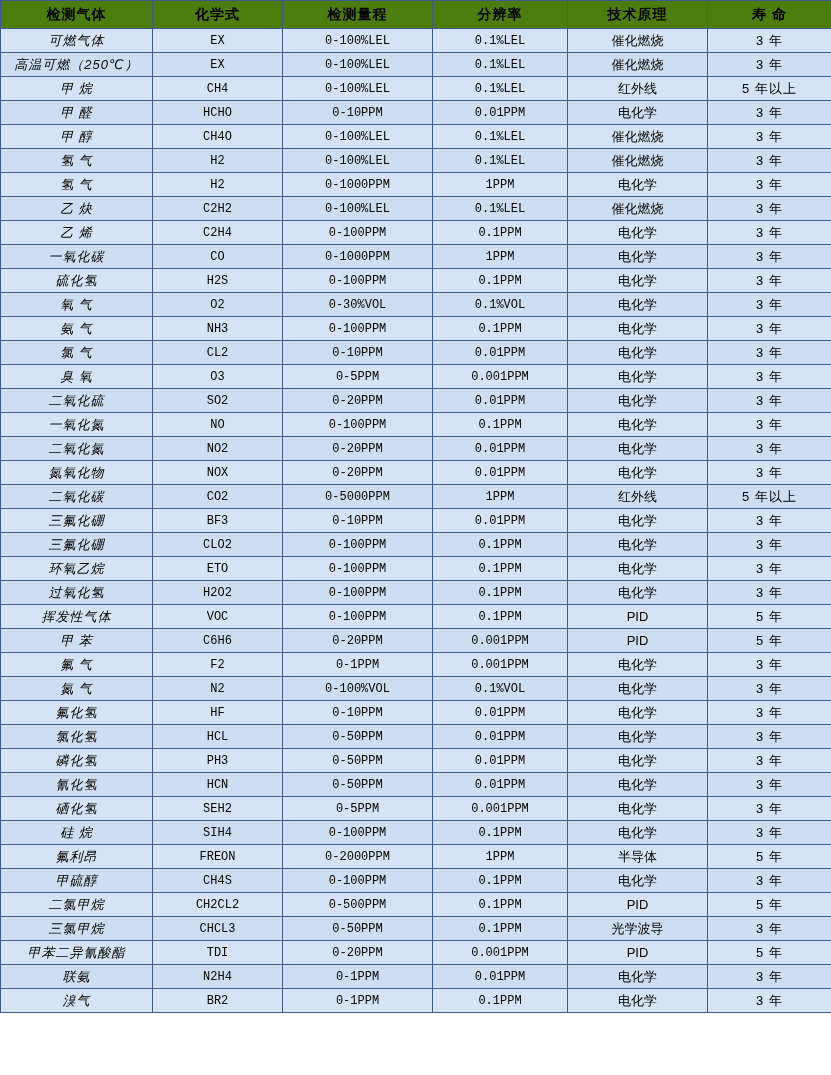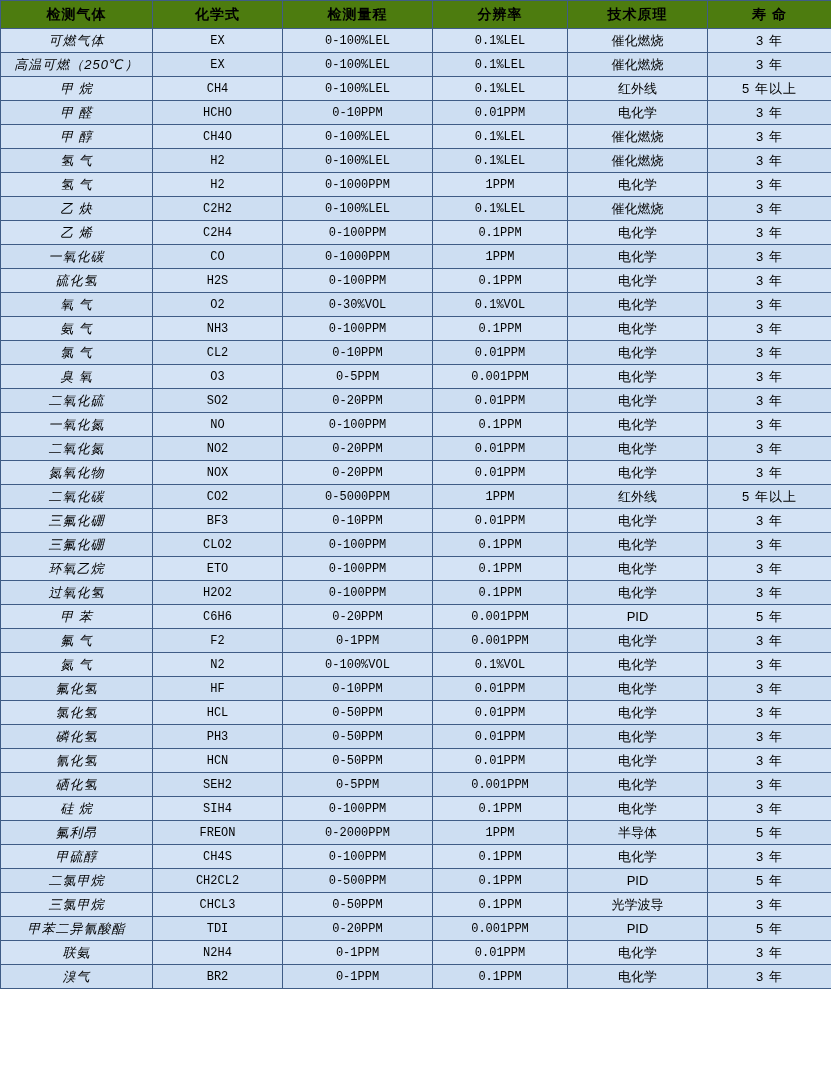--- a/index.html
+++ b/index.html
@@ -273,20 +273,28 @@
       </tr>
       <tr>
         <td>过氧化氢</td>
         <td>H2O2</td>
         <td>0-100PPM</td>
         <td>0.1PPM</td>
         <td>电化学</td>
         <td>3 年</td>
       </tr>
       <tr>
+        <td>挥发性气体</td>
+        <td>VOC</td>
+        <td>0-100PPM</td>
+        <td>0.1PPM</td>
+        <td>PID</td>
+        <td>5 年</td>
+      </tr>
+      <tr>
         <td>甲 苯</td>
         <td>C6H6</td>
         <td>0-20PPM</td>
         <td>0.001PPM</td>
         <td>PID</td>
         <td>5 年</td>
       </tr>
       <tr>
         <td>氟 气</td>
         <td>F2</td>

